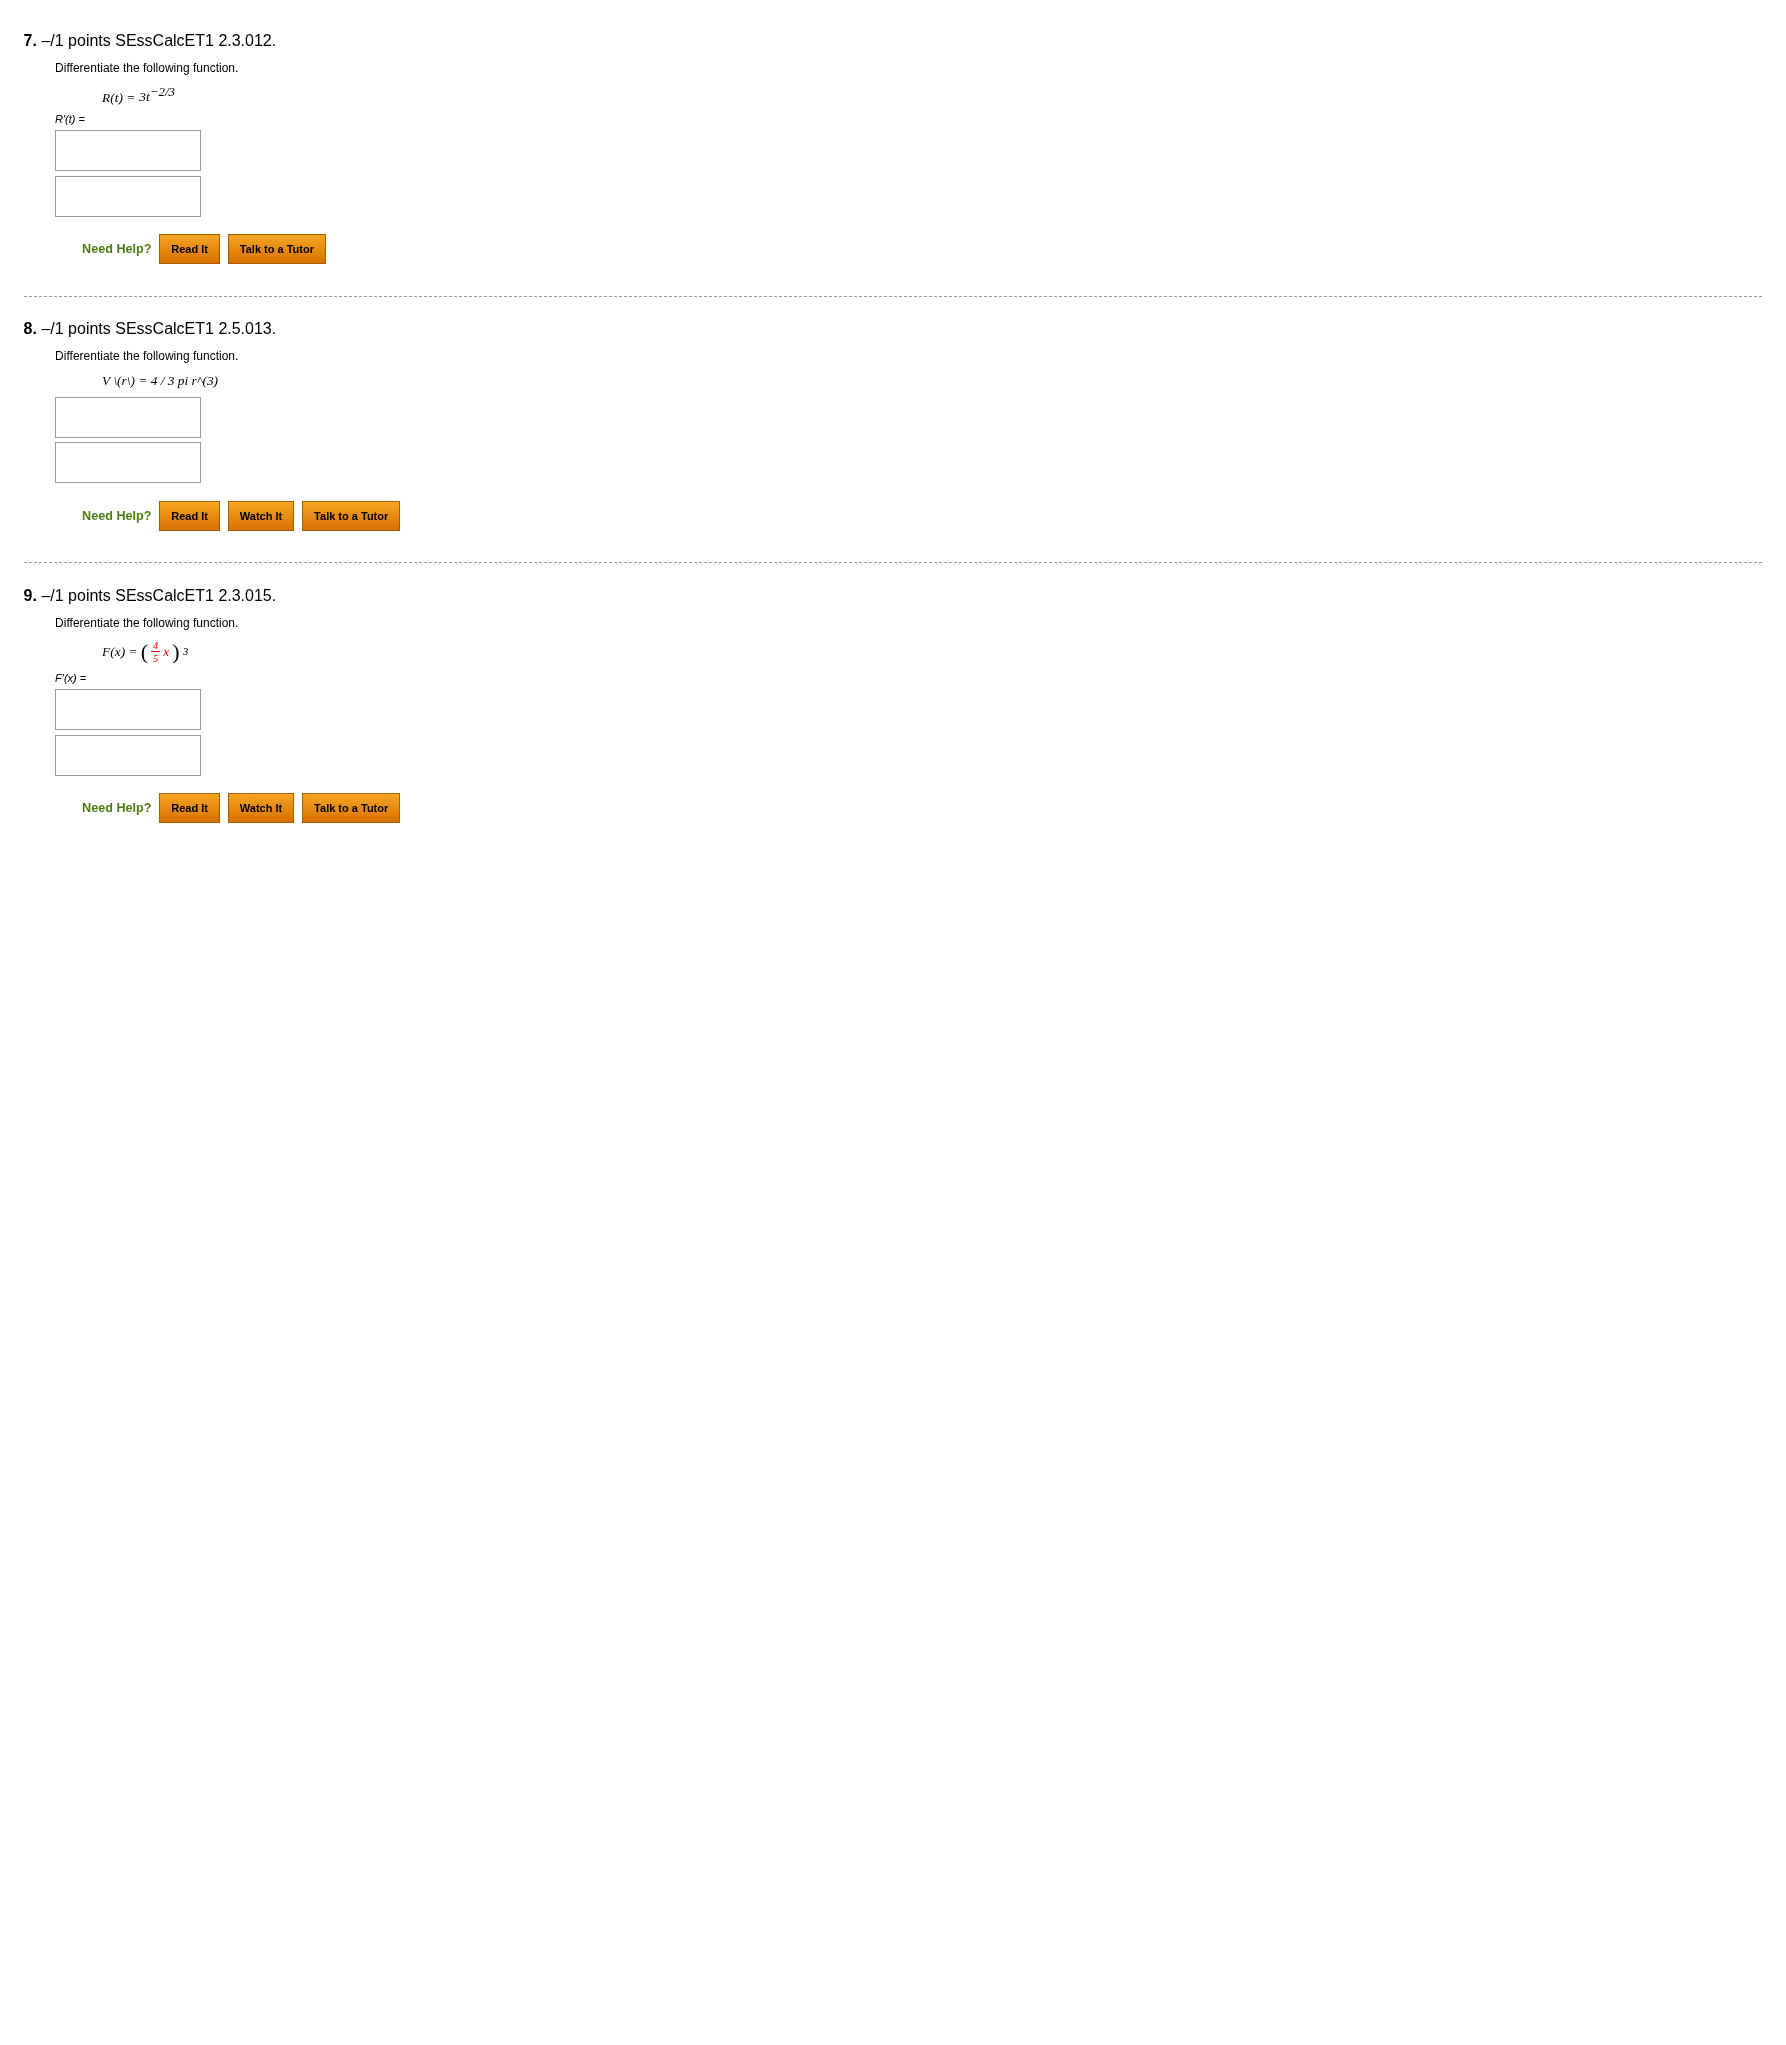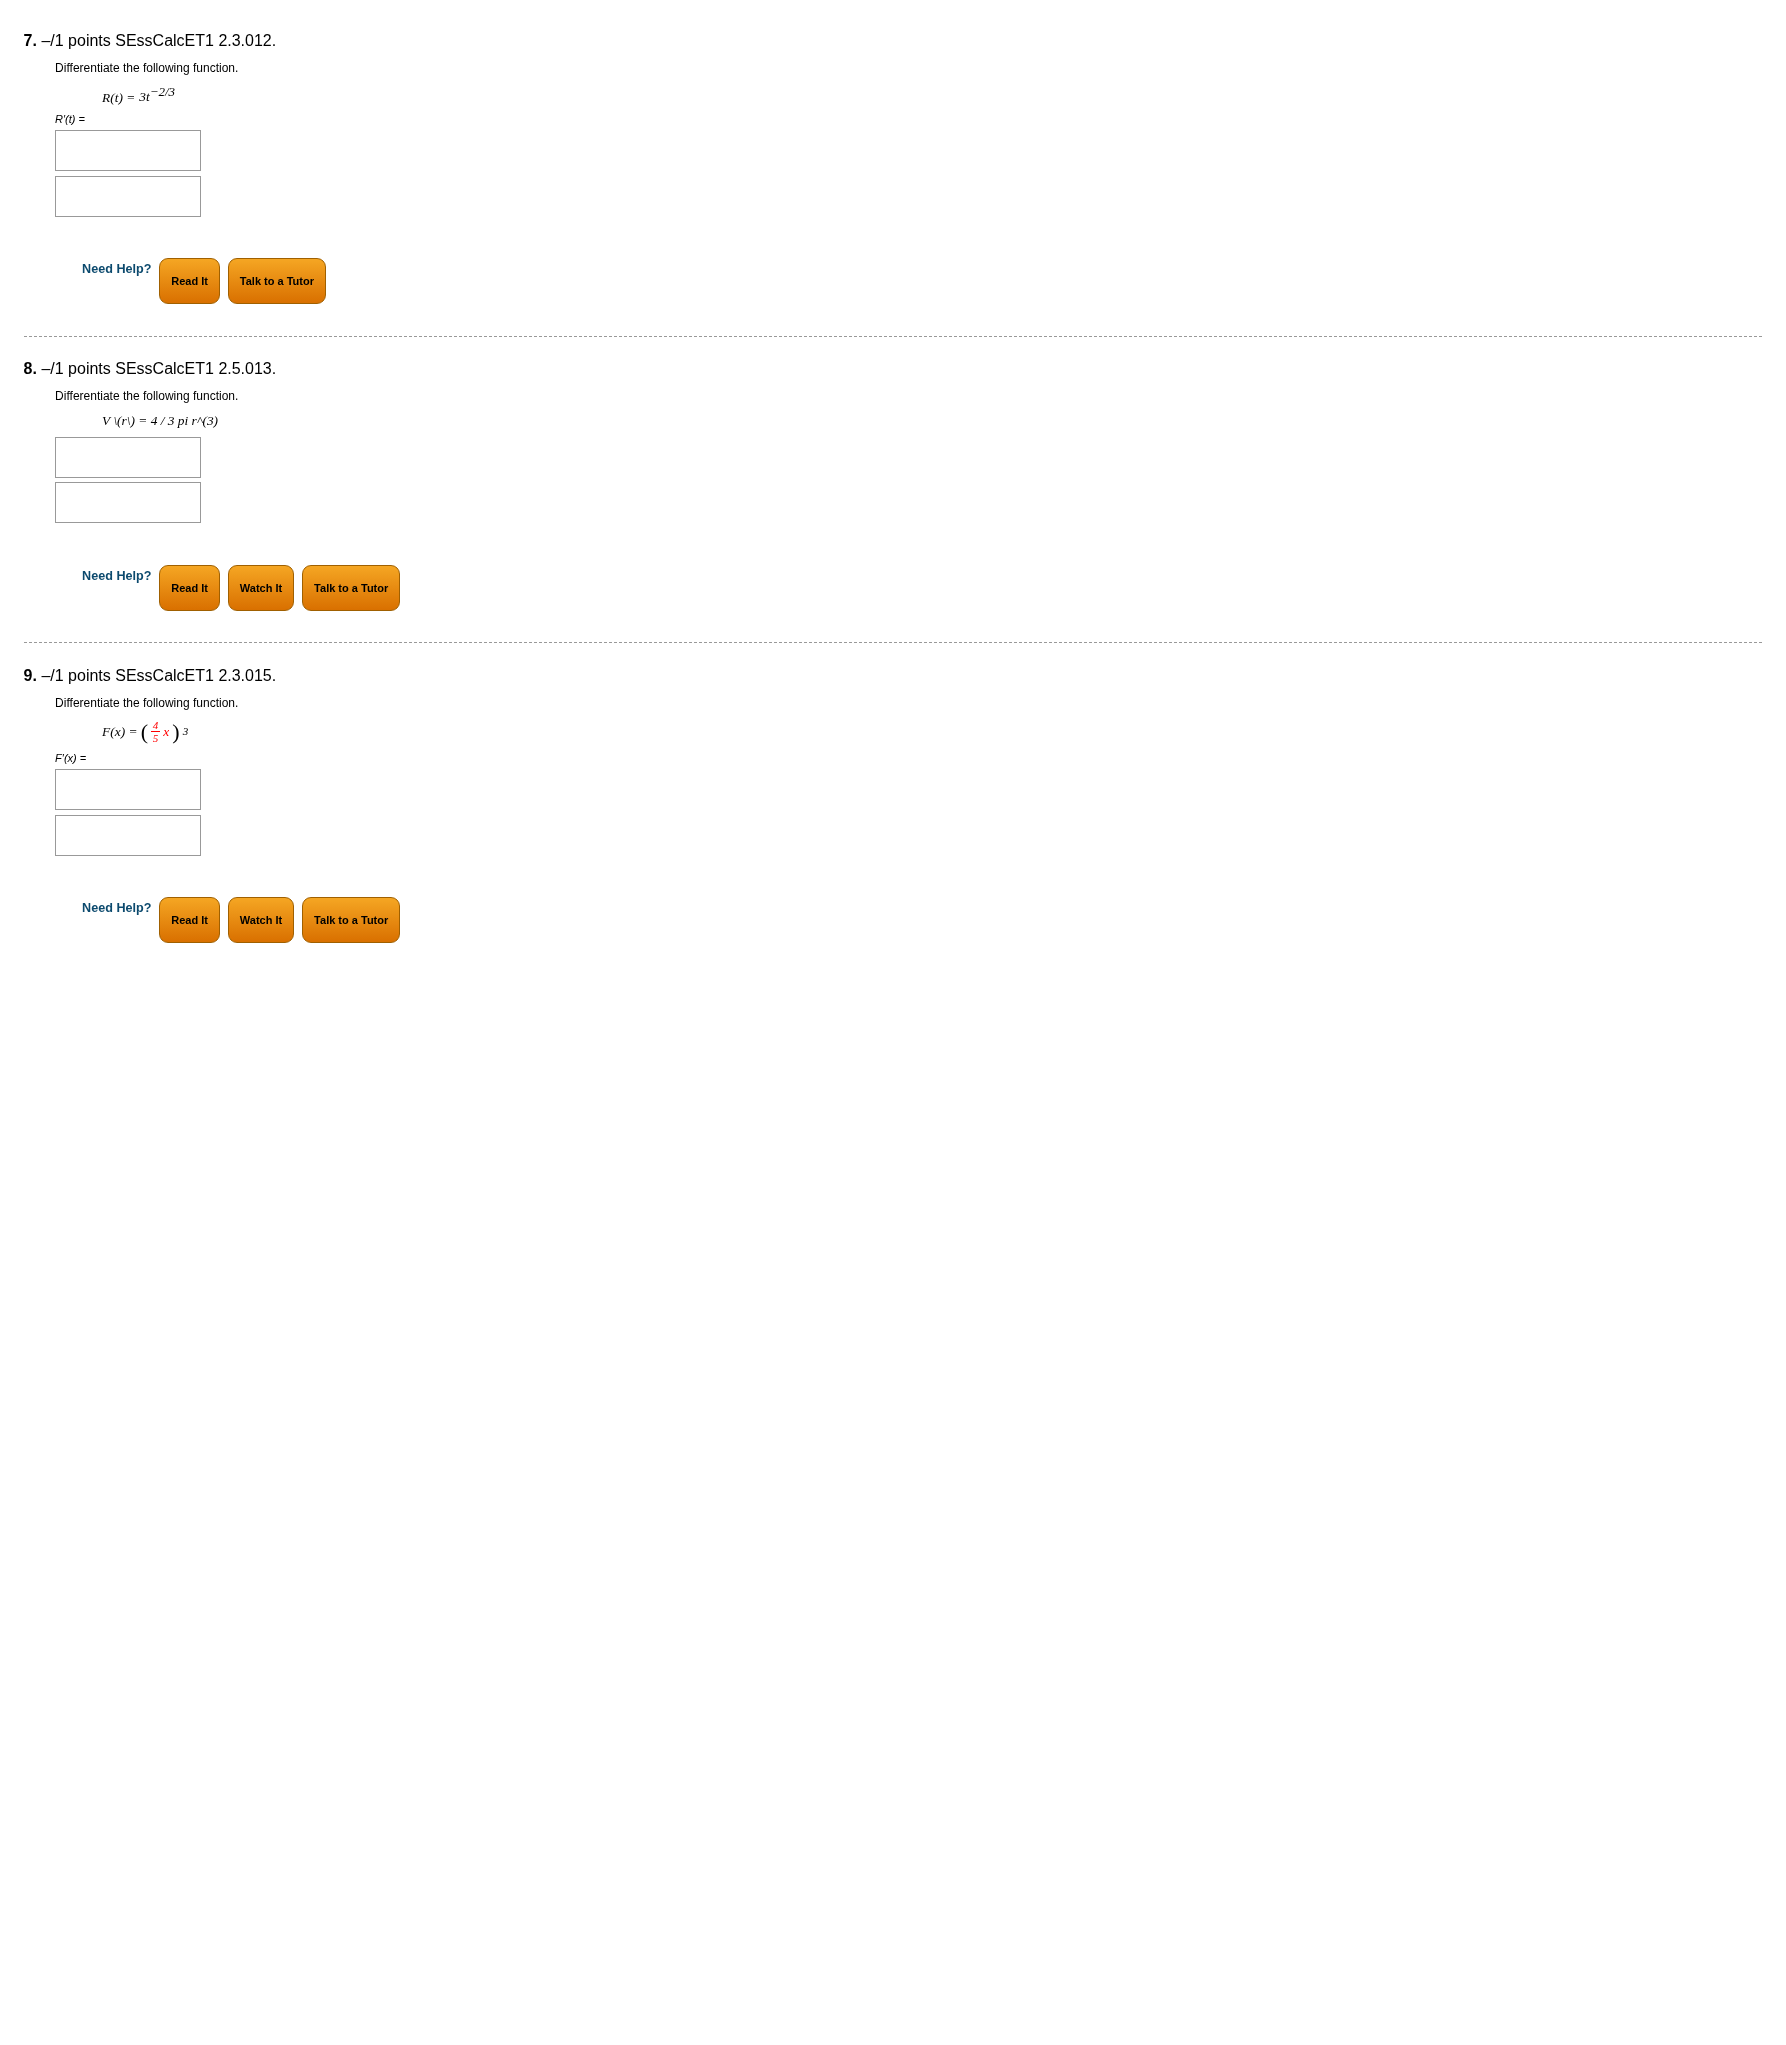--- a/index.html
+++ b/index.html
@@ -43,35 +43,34 @@
       padding: 3.2px;
       font-size: 11px;
     }
     .need-help-row {
       display: flex;
       align-items: center;
       gap: 7.9px;
       margin-top: 17.3px;
     }
     .need-help-label {
-      color: #0c4a6e;
+      color: #4d7c0f;
       font-weight: bold;
       font-size: 12.6px;
       padding-left: 27px;
     }
     .btn-help {
       background: linear-gradient(to bottom, #f5a623, #d97000);
       border: 0.8px solid #a06000;
       color: #000;
       font-size: 11px;
       font-weight: bold;
-      padding: 16px 11px;
+      padding: 8px 11px;
       cursor: pointer;
-      border-radius: 9px;
-      margin-top: 24px;
+      border-radius: 0;
     }
     .divider {
       border: none;
       border-top: 0.8px dashed #999;
       margin: 7.9px 0 7.9px 0;
     }
     
     .math-formula {
       display: flex;
       align-items: baseline;

